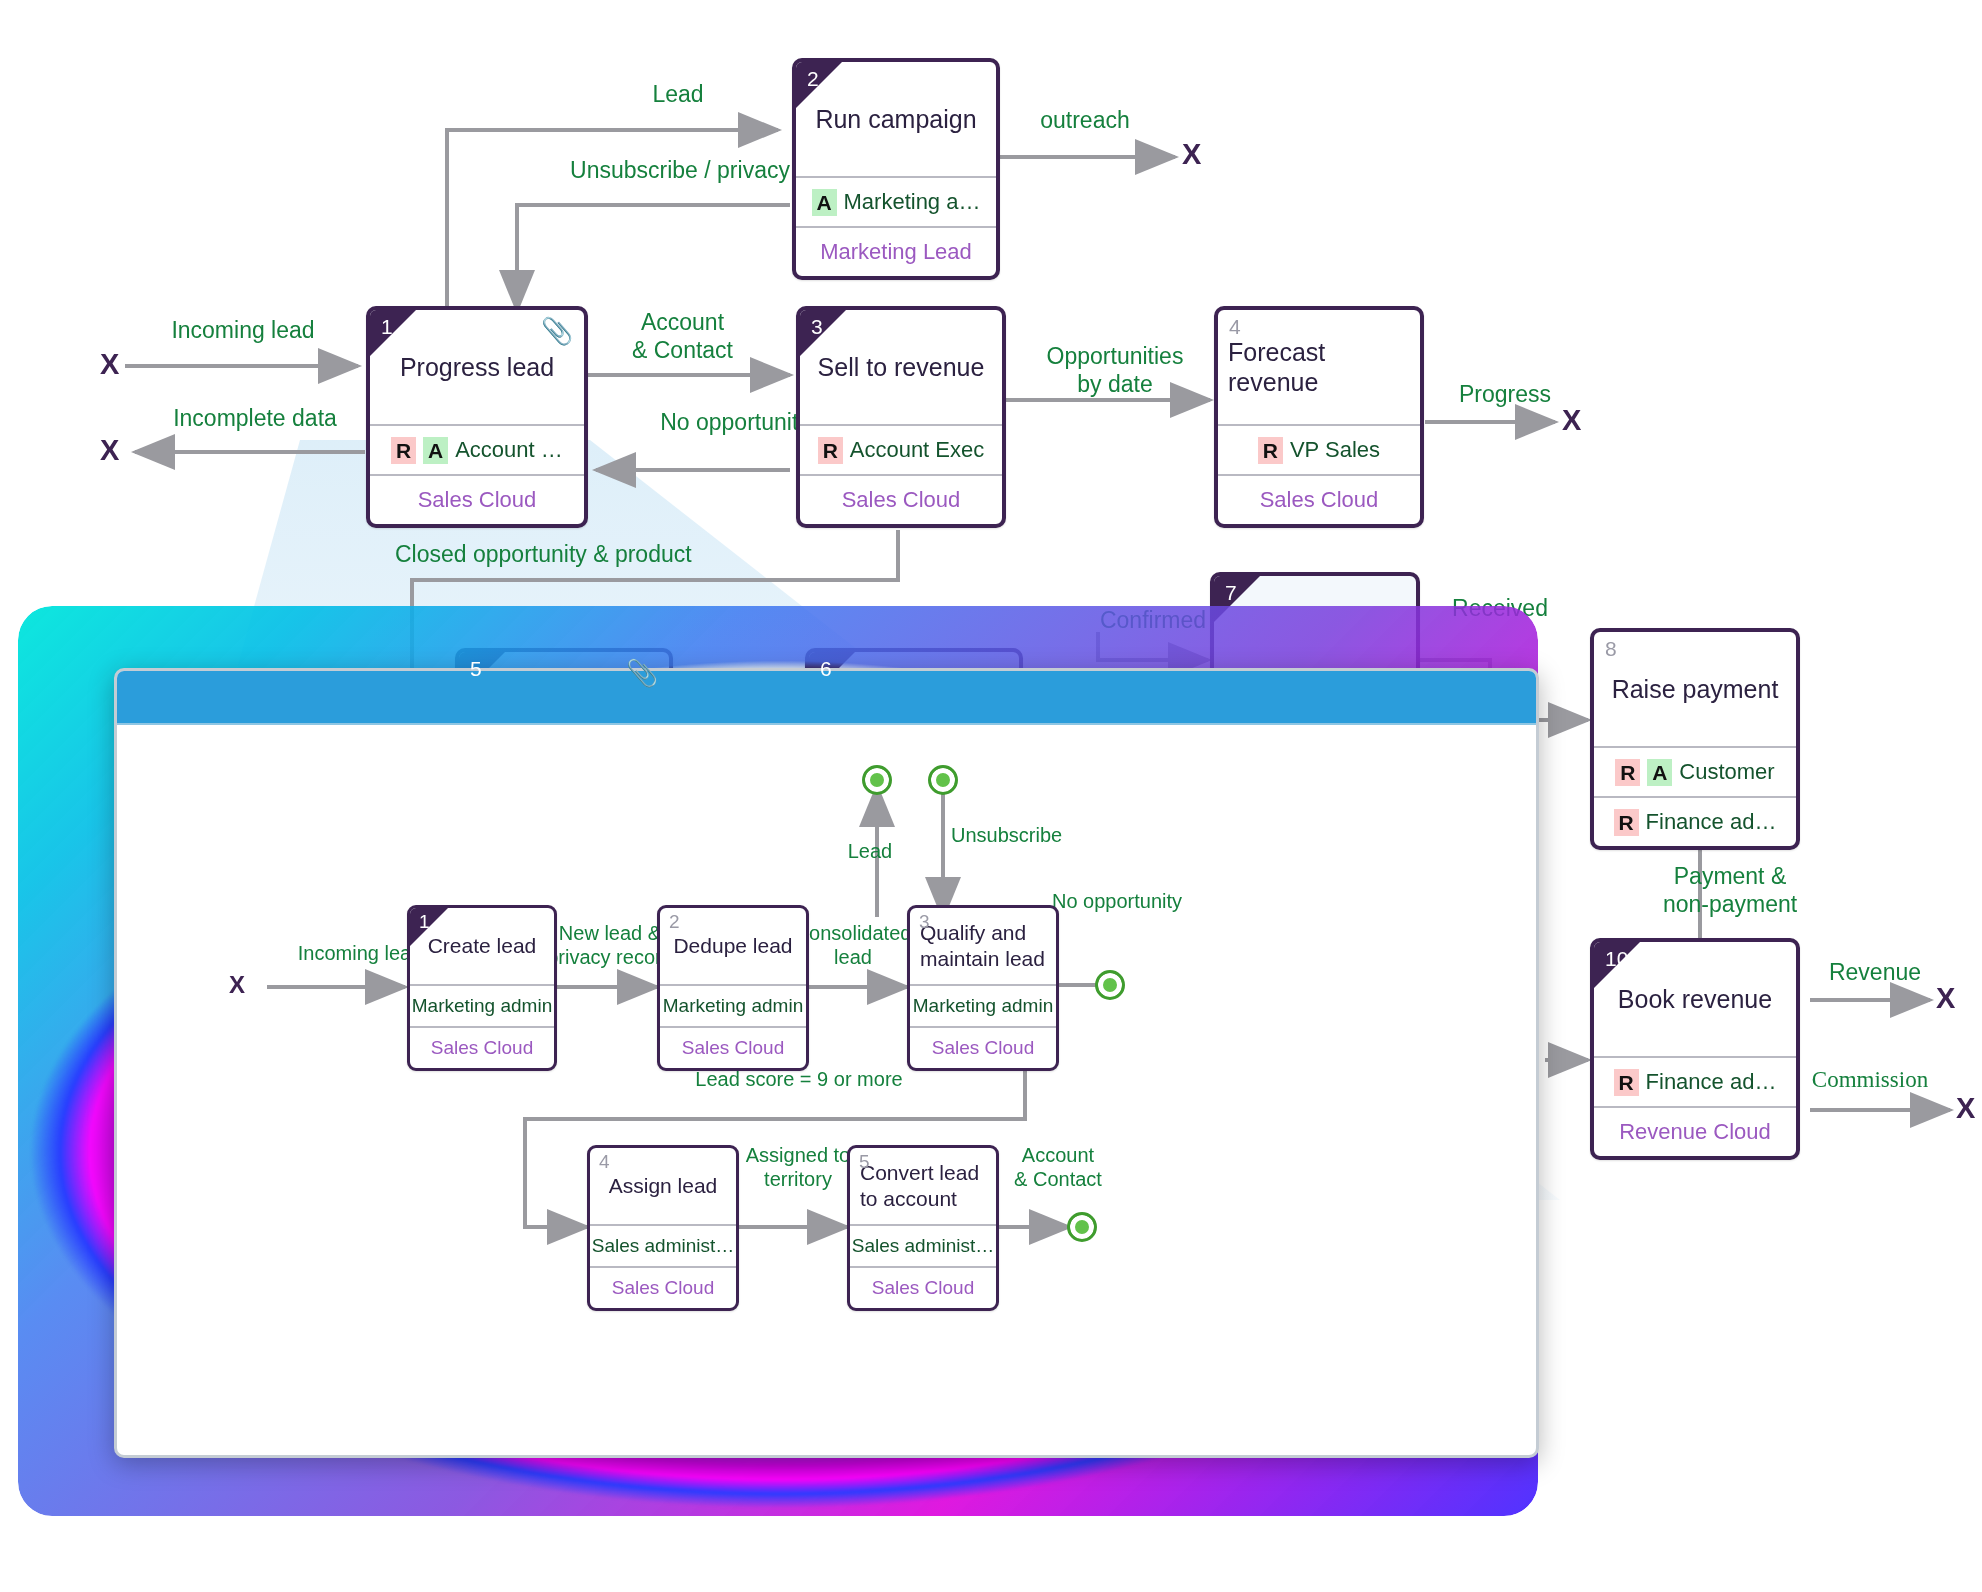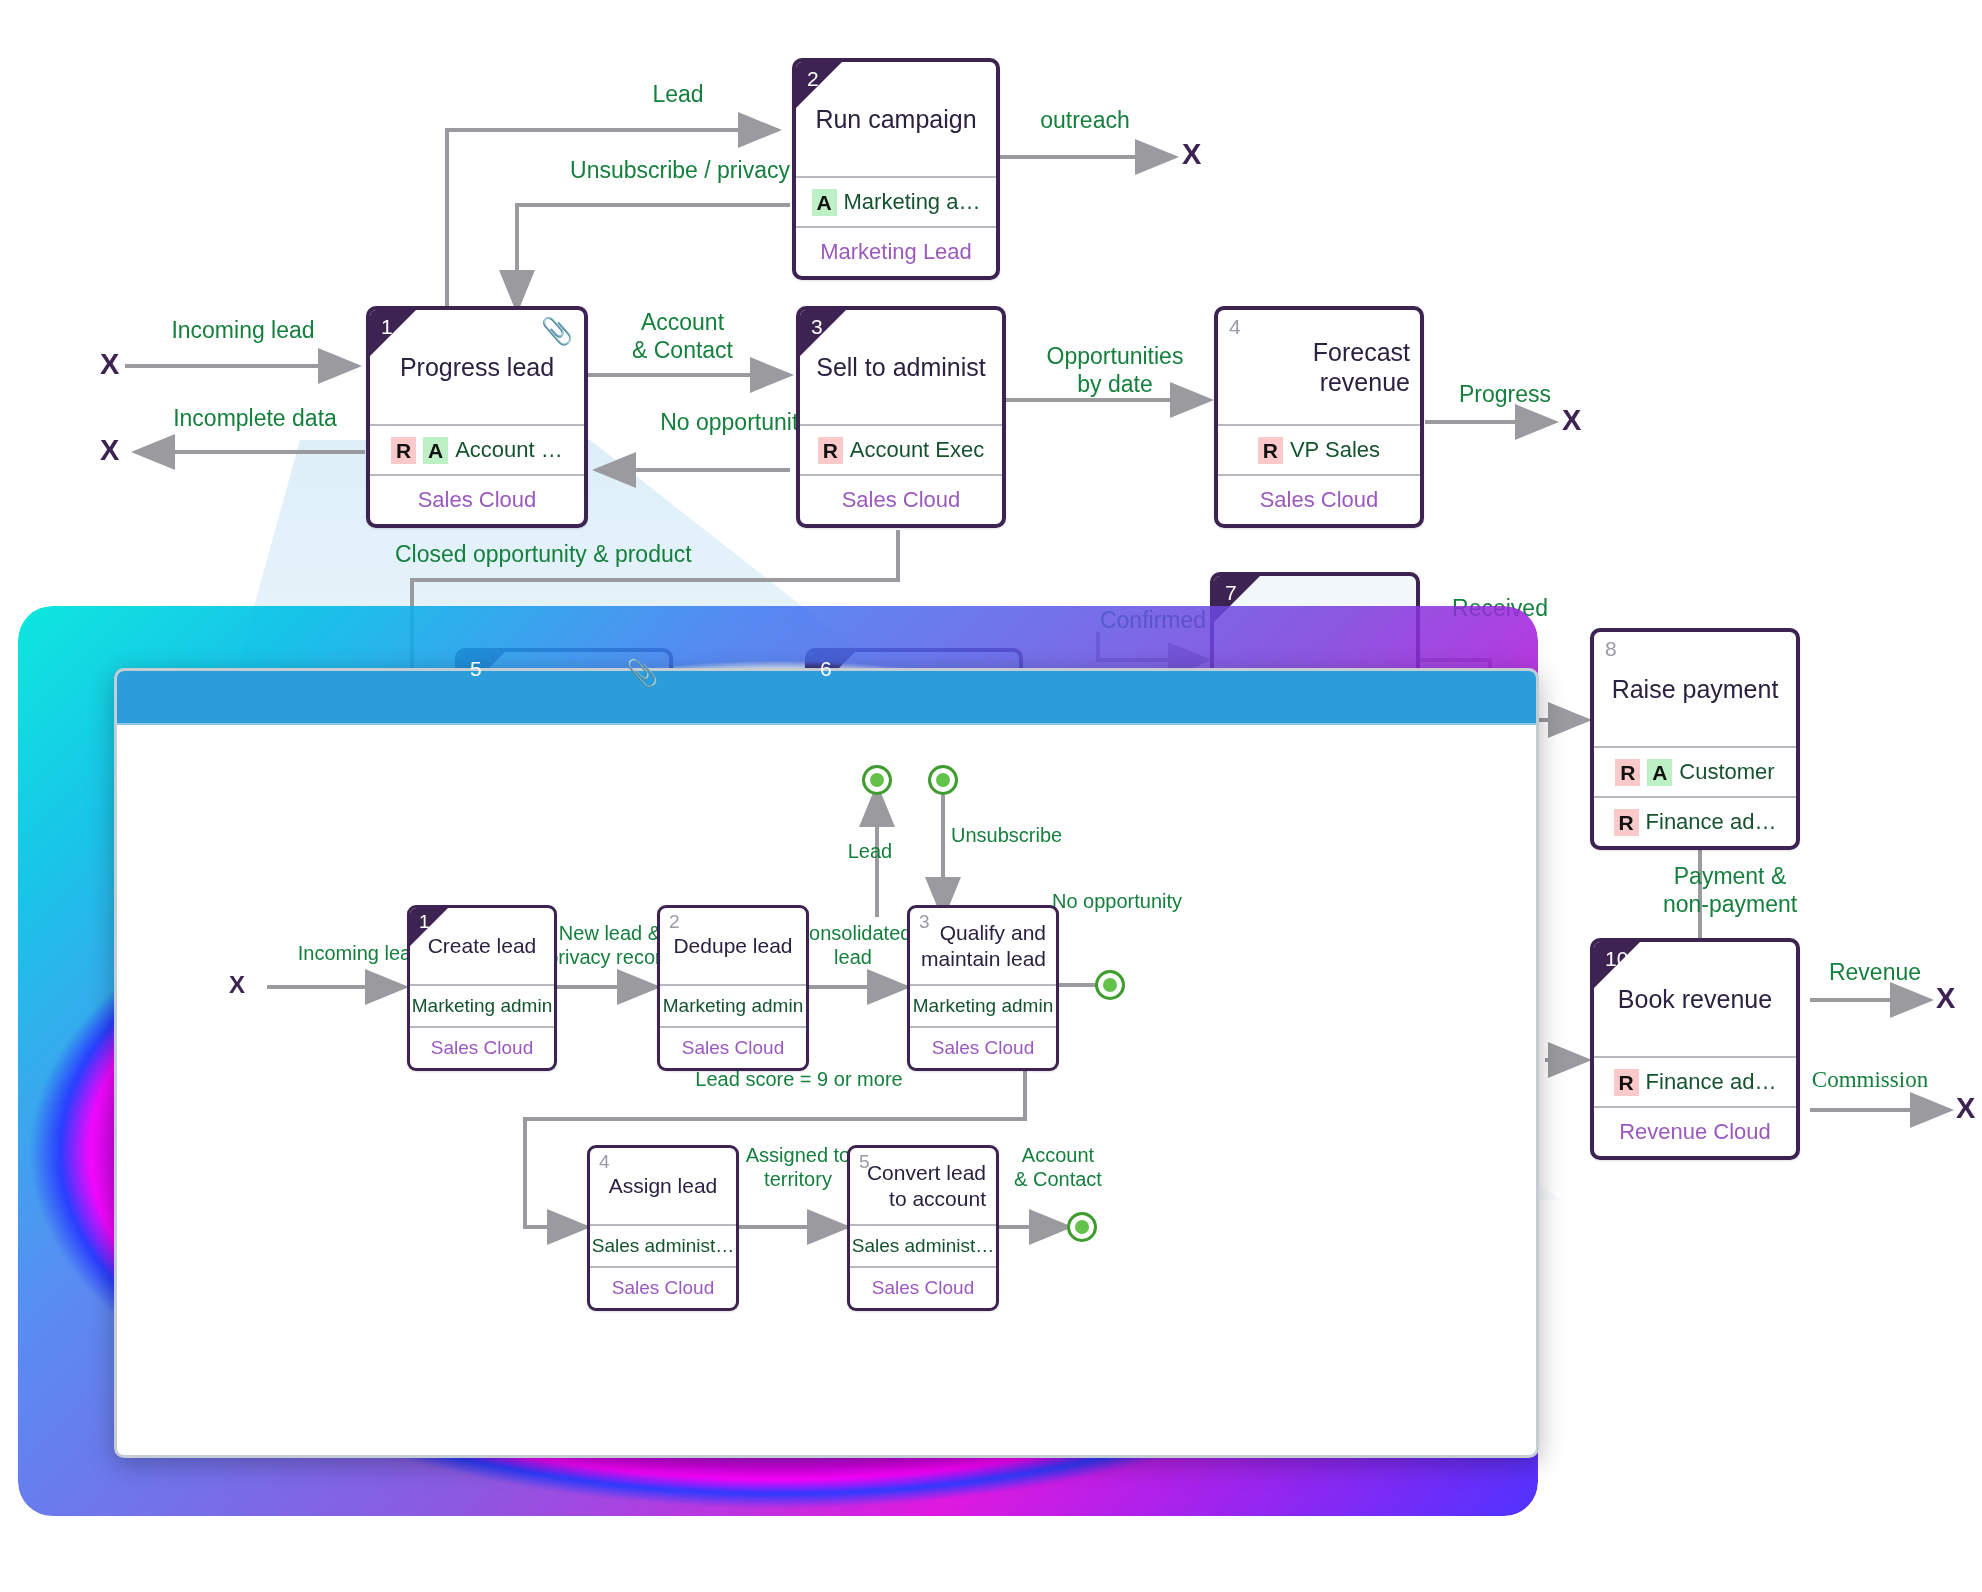--- a/index.html
+++ b/index.html
@@ -38,21 +38,21 @@
     position:absolute; left:11px; top:6px; font-size:21px; color:#ffffff;
     z-index:3; line-height:1;
   }
   .card.plain .num{ color:#9a9aa6; }
   .card .clip{
     position:absolute; right:10px; top:8px; font-size:26px; color:#8a8a96;
     z-index:3; line-height:1;
   }
   .card .title{
     flex:1; display:flex; align-items:center; justify-content:center;
-    text-align:right; font-size:25px; color:#2b2140; padding:6px 10px;
+    text-align:left; font-size:25px; color:#2b2140; padding:6px 10px;
     line-height:1.22;
   }
   .card .role{
     border-top:2px solid #b9b9c2; height:50px;
     display:flex; align-items:center; justify-content:center; gap:7px;
     font-size:22px; color:#3aa55d; white-space:nowrap;
   }
   .card .role .rolename{ color:#14532d; }
   .card .badge{
     display:inline-block; width:25px; height:27px; line-height:27px;
@@ -238,21 +238,21 @@
       <span class="badge r">R</span>
       <span class="badge a">A</span>
       <span class="rolename">Account …</span>
     </div>
     <div class="cloud">Sales Cloud</div>
   </div>
 
   <div class="card" style="left:796px; top:306px; width:210px; height:222px;">
     <div class="corner"></div>
     <div class="num">3</div>
-    <div class="title">Sell to administ</div>
+    <div class="title">Sell to revenue</div>
     <div class="role">
       <span class="badge r">R</span>
       <span class="rolename">Account Exec</span>
     </div>
     <div class="cloud">Sales Cloud</div>
   </div>
 
   <div class="card plain" style="left:1214px; top:306px; width:210px; height:222px;">
     <div class="num">4</div>
     <div class="title">Forecast revenue</div>

